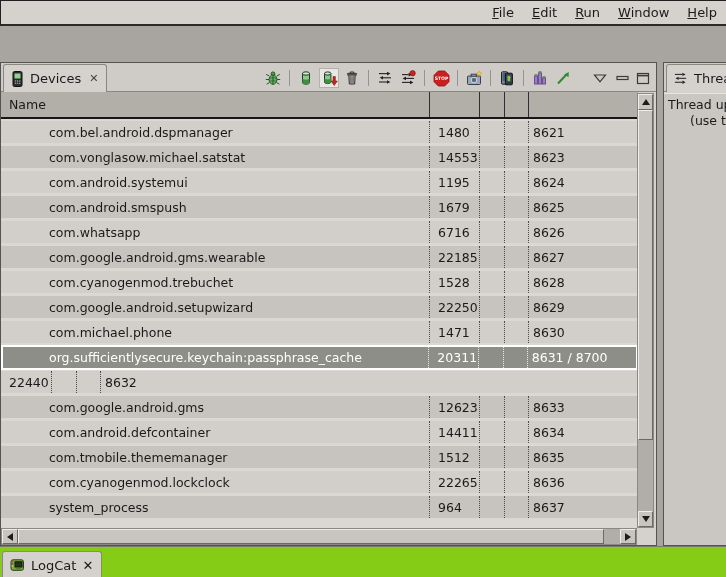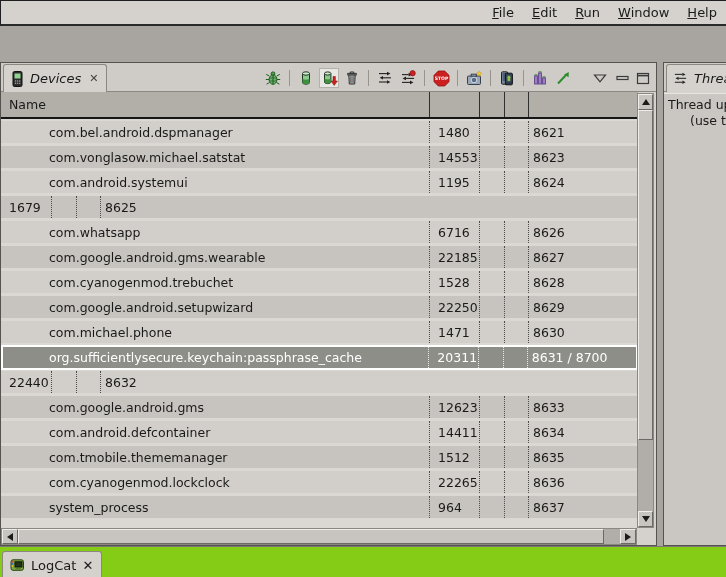--- a/index.html
+++ b/index.html
@@ -45,21 +45,21 @@
     position: absolute; left: 0; top: 0; right: 0; height: 29px;
     border-bottom: 1px solid #8b8881;
     background: #cfccc7;
   }
   .tab {
     position: absolute; left: 2px; top: 1px; height: 28px;
     background: #d5d2cd;
     border: 1px solid #8b8881; border-bottom: none;
     border-radius: 3px 3px 0 0;
     display: flex; align-items: center; gap: 6px;
-    padding: 0 8px 0 6px; font-size: 13px; white-space: nowrap; font-style: italic;
+    padding: 0 8px 0 6px; font-size: 13px; white-space: nowrap;
   }
   .tab .close {
     font-size: 11px; font-weight: bold; color: #44423f; padding-left: 2px; cursor: pointer;
   }
 
   
   .dtoolbar {
     position: absolute; top: 1px; right: 4px; height: 28px;
     display: flex; align-items: center; gap: 3px;
   }
@@ -356,20 +356,21 @@
 
   <div class="row a">
     <div class="cell c-name">com.android.systemui</div>
     <div class="cell c-pid">1195</div>
     <div class="cell c-c3"></div>
     <div class="cell c-c4"></div>
     <div class="cell c-port">8624</div>
   </div>
 
   <div class="row b">
+    <div class="cell c-name">com.android.smspush</div>
     <div class="cell c-pid">1679</div>
     <div class="cell c-c3"></div>
     <div class="cell c-c4"></div>
     <div class="cell c-port">8625</div>
   </div>
 
   <div class="row a">
     <div class="cell c-name">com.whatsapp</div>
     <div class="cell c-pid">6716</div>
     <div class="cell c-c3"></div>

